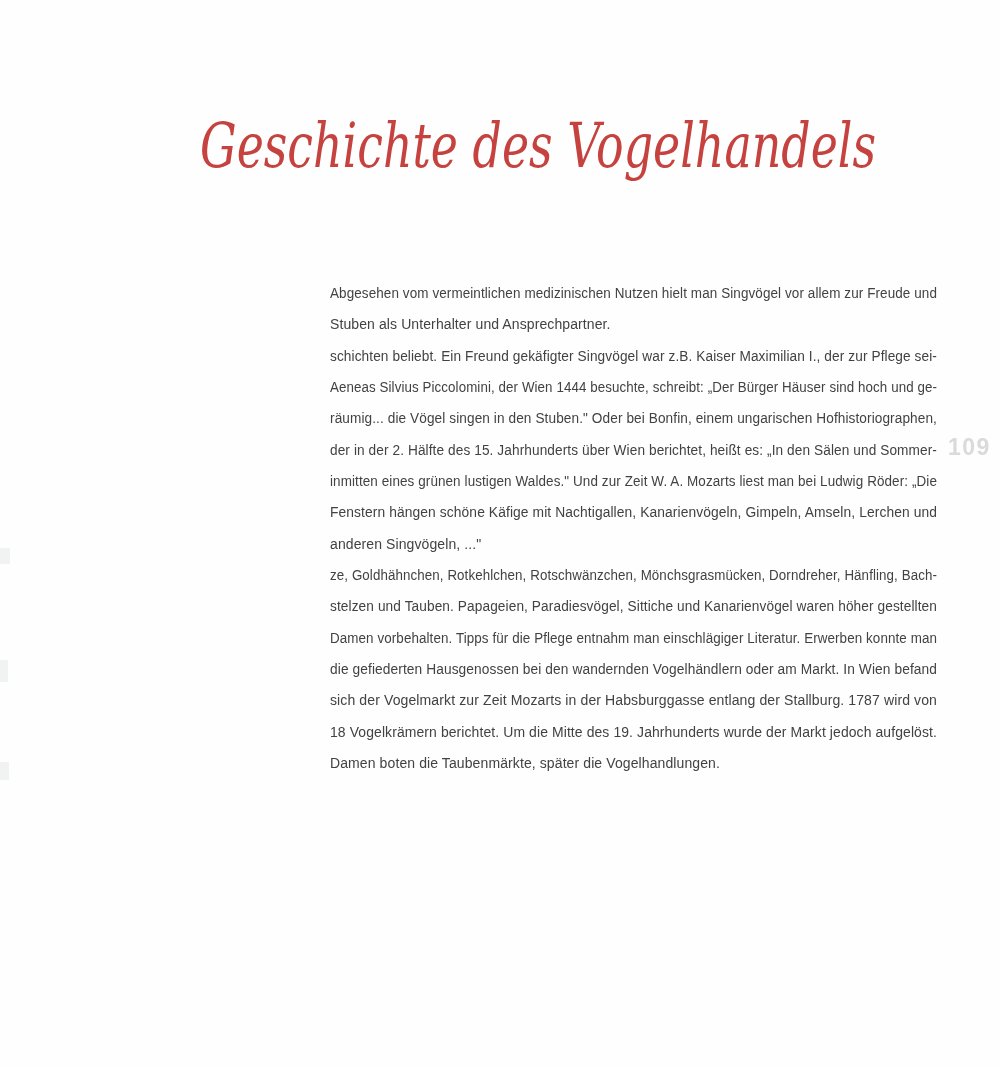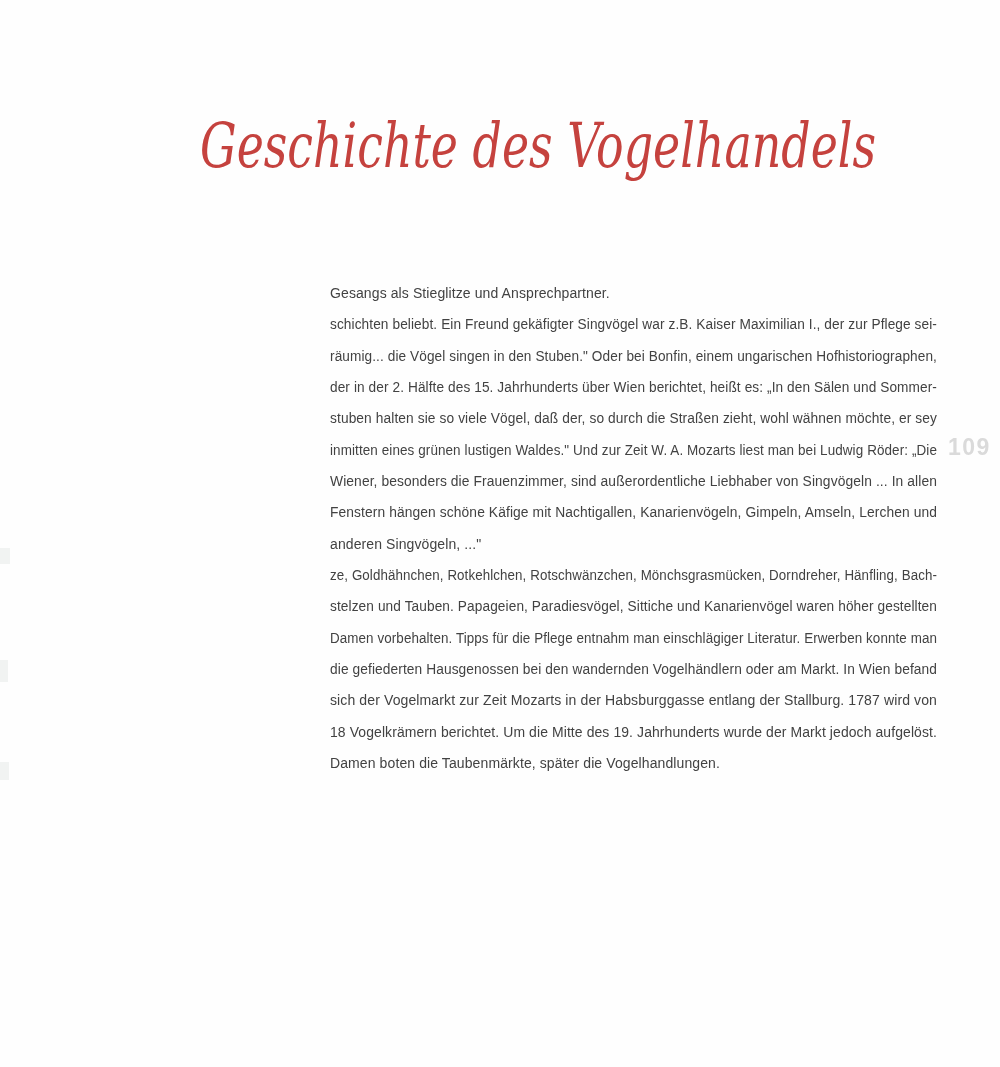--- a/index.html
+++ b/index.html
@@ -64,28 +64,28 @@
 <div class="page">
 
   <div class="title">
     <span class="fit-inner" style="transform: scaleX(0.739707);">Geschichte des Vogelhandels</span>
   </div>
 
   <div class="pagenum">109</div>
 
   <div class="textblock">
 
-    <div class="line"><span class="fit-inner">Gesangs als Stieglitze und Ansprechpartner.</span></div>
+    <div class="line"><span class="fit-inner" style="transform: scaleX(0.961703);">Abgesehen vom vermeintlichen medizinischen Nutzen hielt man Singvögel vor allem zur Freude und</span></div>
+    <div class="line"><span class="fit-inner">Stuben als Unterhalter und Ansprechpartner.</span></div>
 
     <div class="line"><span class="fit-inner" style="transform: scaleX(0.9751);">schichten beliebt. Ein Freund gekäfigter Singvögel war z.B. Kaiser Maximilian I., der zur Pflege sei-</span></div>
+    <div class="line"><span class="fit-inner" style="transform: scaleX(0.951714);">Aeneas Silvius Piccolomini, der Wien 1444 besuchte, schreibt: „Der Bürger Häuser sind hoch und ge-</span></div>
     <div class="line"><span class="fit-inner" style="transform: scaleX(0.972659);">räumig... die Vögel singen in den Stuben." Oder bei Bonfin, einem ungarischen Hofhistoriographen,</span></div>
     <div class="line"><span class="fit-inner" style="transform: scaleX(0.974293);">der in der 2. Hälfte des 15. Jahrhunderts über Wien berichtet, heißt es: „In den Sälen und Sommer-</span></div>
-    <div class="line"><span class="fit-inner" style="transform: scaleX(0.981754);">stuben halten sie so viele Vögel, daß der, so durch die Straßen zieht, wohl wähnen möchte, er sey</span></div>
     <div class="line"><span class="fit-inner" style="transform: scaleX(0.961346);">inmitten eines grünen lustigen Waldes." Und zur Zeit W. A. Mozarts liest man bei Ludwig Röder: „Die</span></div>
-    <div class="line"><span class="fit-inner" style="transform: scaleX(0.987042);">Wiener, besonders die Frauenzimmer, sind außerordentliche Liebhaber von Singvögeln ... In allen</span></div>
     <div class="line"><span class="fit-inner" style="transform: scaleX(0.98624);">Fenstern hängen schöne Käfige mit Nachtigallen, Kanarienvögeln, Gimpeln, Amseln, Lerchen und</span></div>
     <div class="line"><span class="fit-inner">anderen Singvögeln, ..."</span></div>
 
     <div class="line"><span class="fit-inner" style="transform: scaleX(0.952577);">ze, Goldhähnchen, Rotkehlchen, Rotschwänzchen, Mönchsgrasmücken, Dorndreher, Hänfling, Bach-</span></div>
     <div class="line"><span class="fit-inner" style="transform: scaleX(0.976228);">stelzen und Tauben. Papageien, Paradiesvögel, Sittiche und Kanarienvögel waren höher gestellten</span></div>
     <div class="line"><span class="fit-inner" style="transform: scaleX(0.956635);">Damen vorbehalten. Tipps für die Pflege entnahm man einschlägiger Literatur. Erwerben konnte man</span></div>
     <div class="line"><span class="fit-inner" style="transform: scaleX(0.980144);">die gefiederten Hausgenossen bei den wandernden Vogelhändlern oder am Markt. In Wien befand</span></div>
     <div class="line"><span class="fit-inner" style="transform: scaleX(1.0025);">sich der Vogelmarkt zur Zeit Mozarts in der Habsburggasse entlang der Stallburg. 1787 wird von</span></div>
     <div class="line"><span class="fit-inner" style="transform: scaleX(0.996077);">18 Vogelkrämern berichtet. Um die Mitte des 19. Jahrhunderts wurde der Markt jedoch aufgelöst.</span></div>
     <div class="line"><span class="fit-inner">Damen boten die Taubenmärkte, später die Vogelhandlungen.</span></div>

